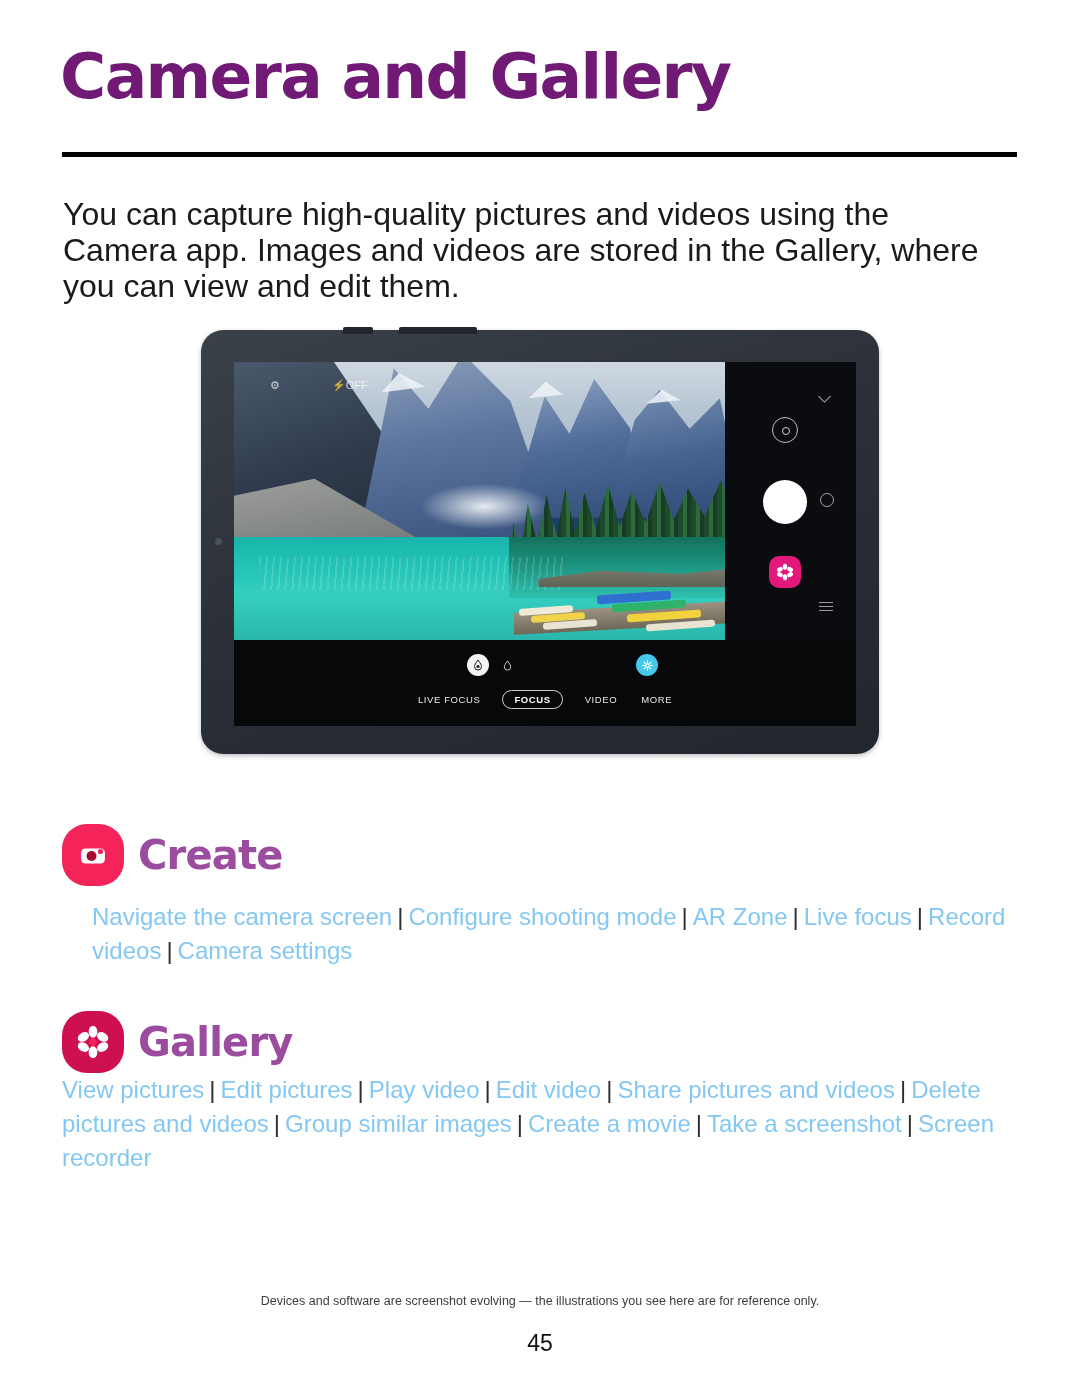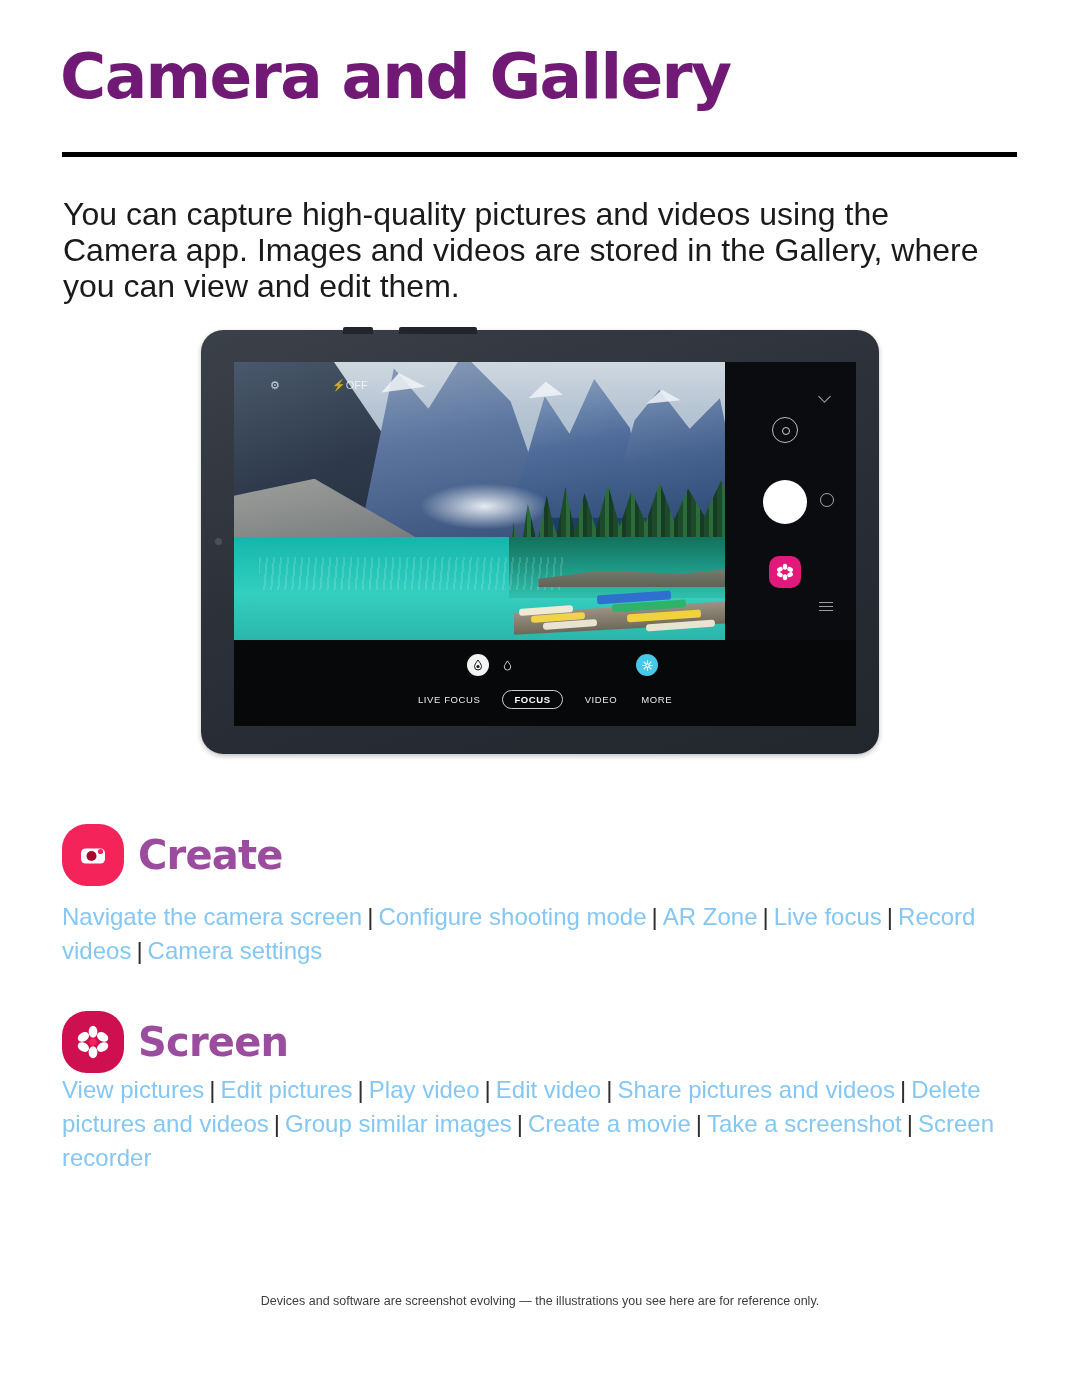--- a/index.html
+++ b/index.html
@@ -379,21 +379,21 @@
     line-height: 1;
   }
 
   .links {
     width: 960px;
     font-size: 24px;
     line-height: 34px;
     color: #84c7f2;
     font-family: "Liberation Sans", sans-serif;
   }
-  .links.camera-links { margin-top: 14px; }
+  .links.camera-links { margin-top: 14px; margin-left: 30px; }
   .links.gallery-links { margin-top: 0; }
   .links a {
     color: #84c7f2;
     text-decoration: none;
   }
   .sep {
     color: #2e2e2e;
     padding: 0 5px;
   }
 
@@ -551,22 +551,23 @@
             <ellipse cx="12" cy="5.2" rx="2.9" ry="4"></ellipse>
             <ellipse cx="12" cy="18.8" rx="2.9" ry="4"></ellipse>
             <ellipse cx="5.6" cy="8.6" rx="2.9" ry="4" transform="rotate(60 5.6 8.6)"></ellipse>
             <ellipse cx="18.4" cy="8.6" rx="2.9" ry="4" transform="rotate(-60 18.4 8.6)"></ellipse>
             <ellipse cx="5.6" cy="15.4" rx="2.9" ry="4" transform="rotate(-60 5.6 15.4)"></ellipse>
             <ellipse cx="18.4" cy="15.4" rx="2.9" ry="4" transform="rotate(60 18.4 15.4)"></ellipse>
           </g>
           <circle cx="12" cy="12" r="2.5" fill="#f4235a"></circle>
         </svg>
       </div>
-      <div class="app-name">Screen</div>
+      <div class="app-name">Gallery</div>
     </div>
     <div class="links gallery-links">
       <a href="#">View pictures</a><span class="sep">|</span><a href="#">Edit pictures</a><span class="sep">|</span><a href="#">Play video</a><span class="sep">|</span><a href="#">Edit video</a><span class="sep">|</span><a href="#">Share pictures and videos</a><span class="sep">|</span><a href="#">Delete pictures and videos</a><span class="sep">|</span><a href="#">Group similar images</a><span class="sep">|</span><a href="#">Create a movie</a><span class="sep">|</span><a href="#">Take a screenshot</a><span class="sep">|</span><a href="#">Screen recorder</a>
     </div>
   </div>
 
   <div class="footnote">Devices and software are screenshot evolving — the illustrations you see here are for reference only.</div>
+  <div class="page-number">45</div>
 
 </div>
 
 </body></html>

